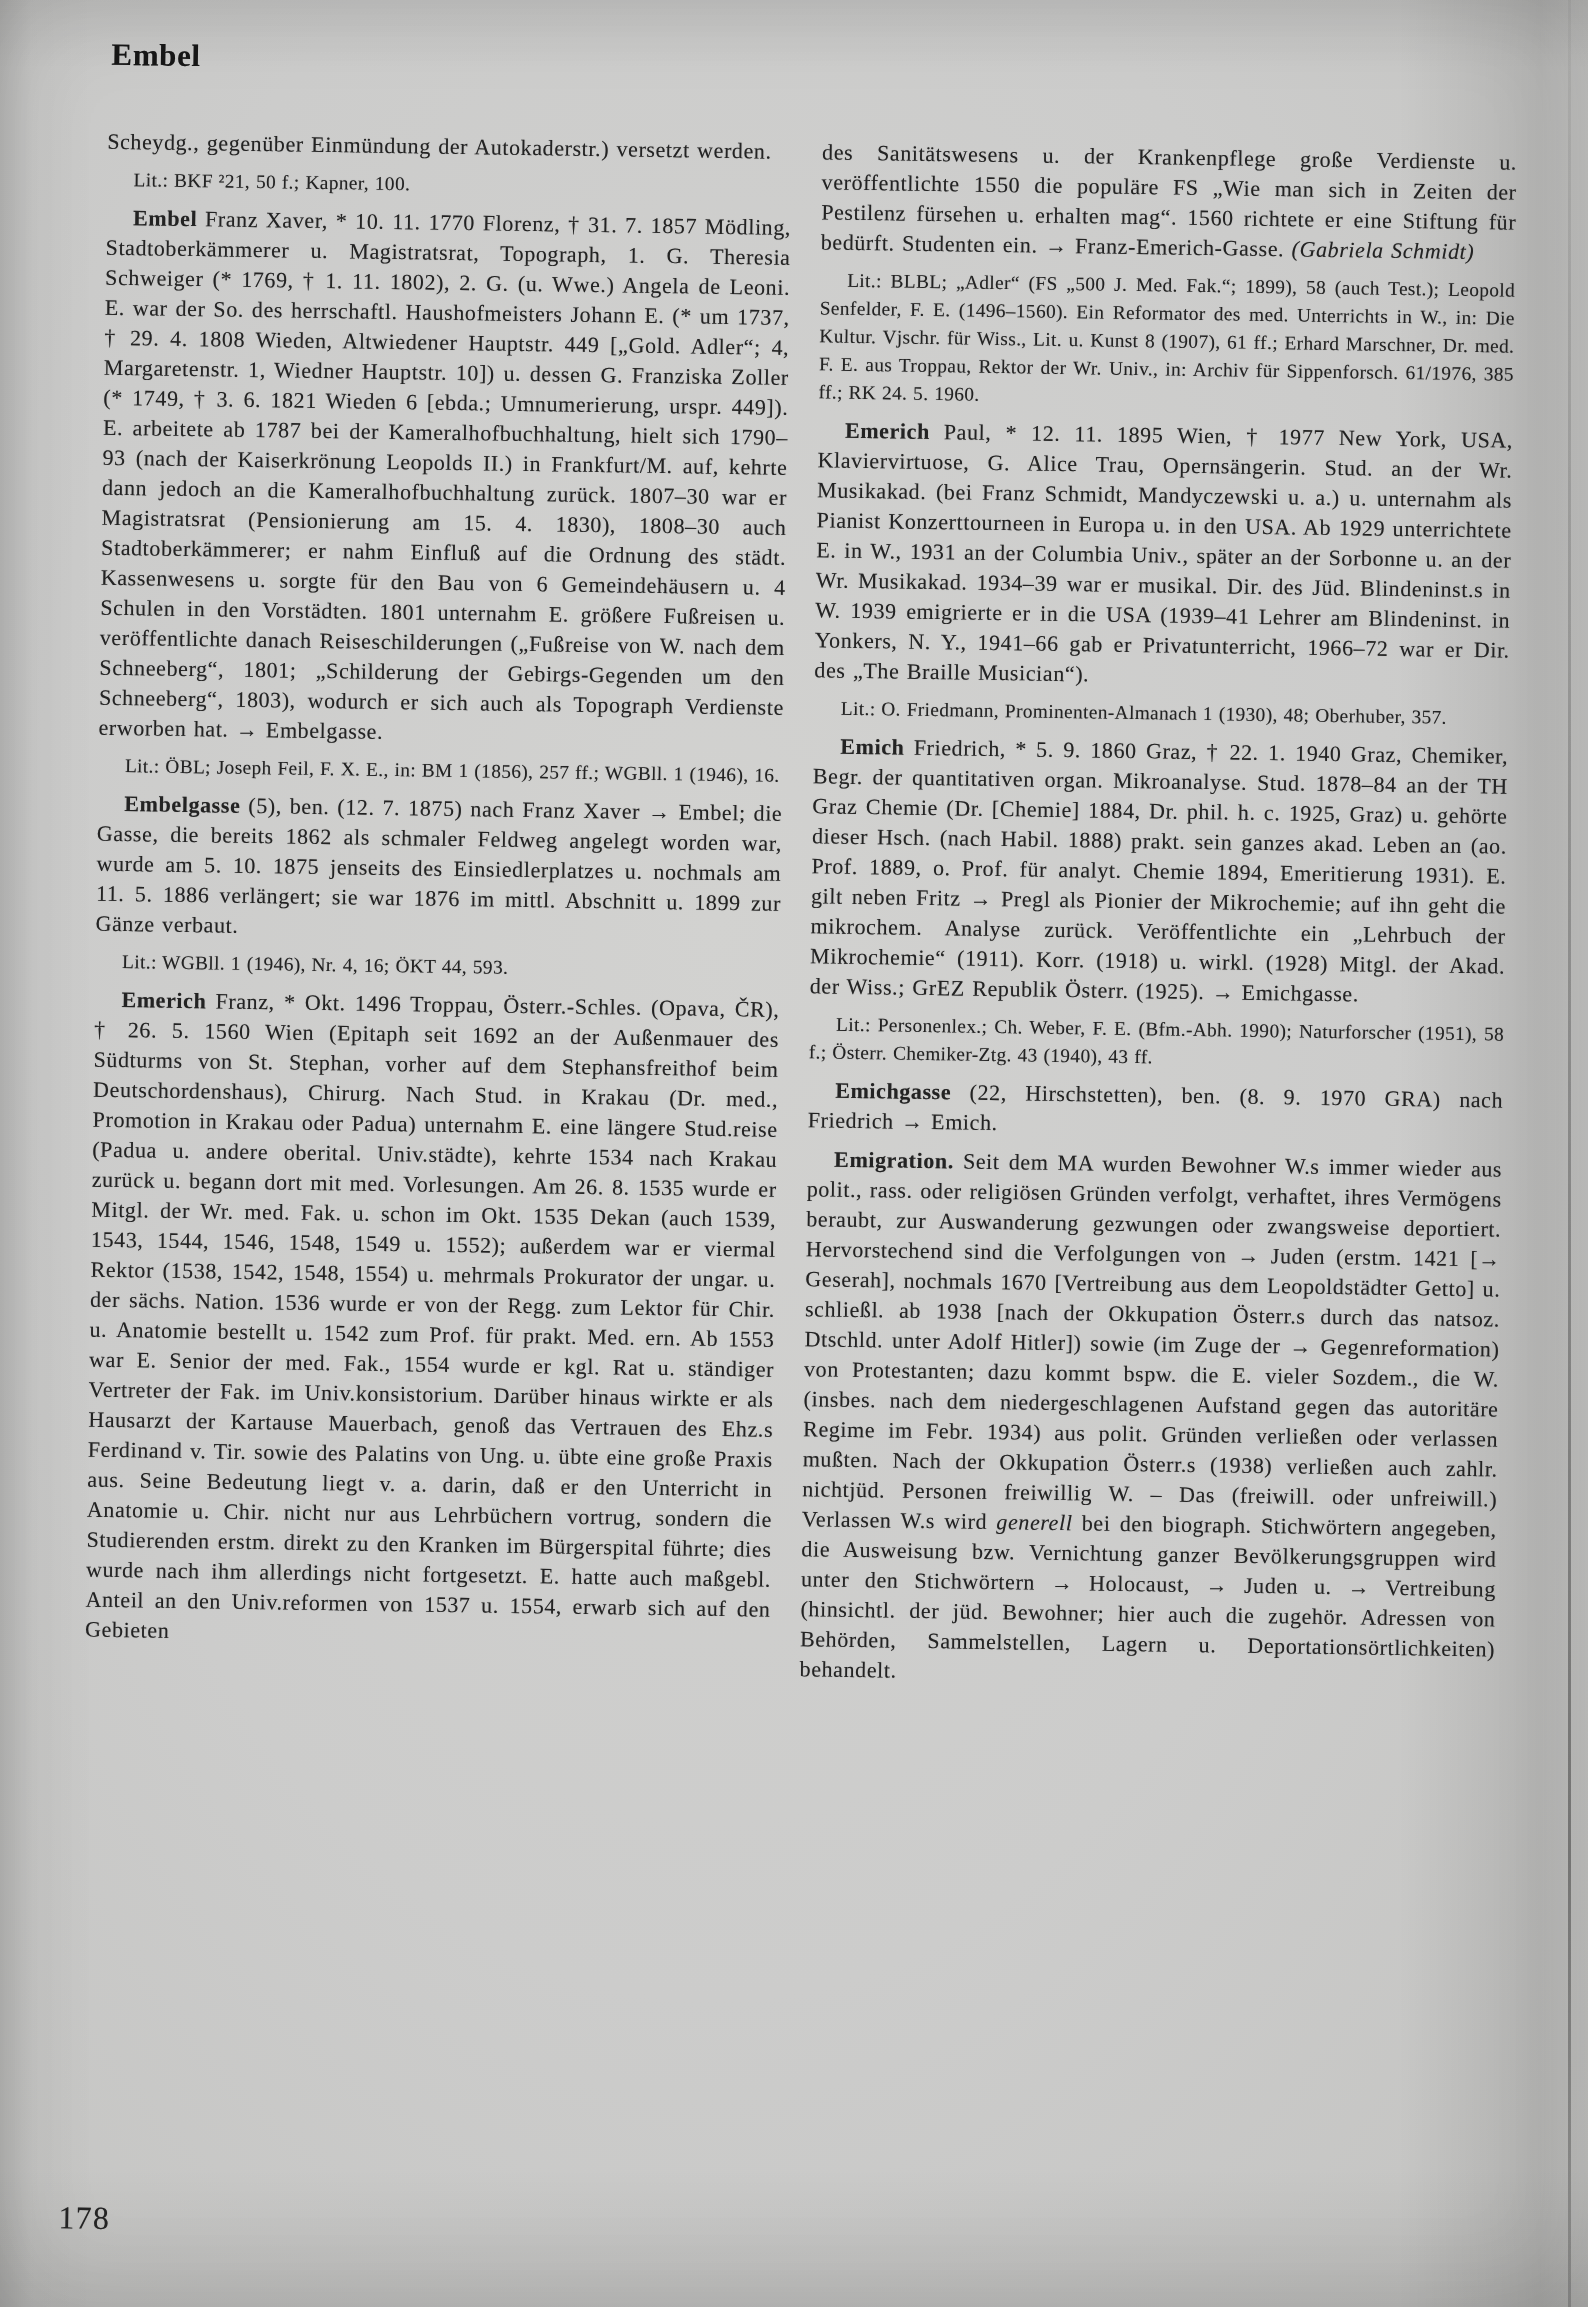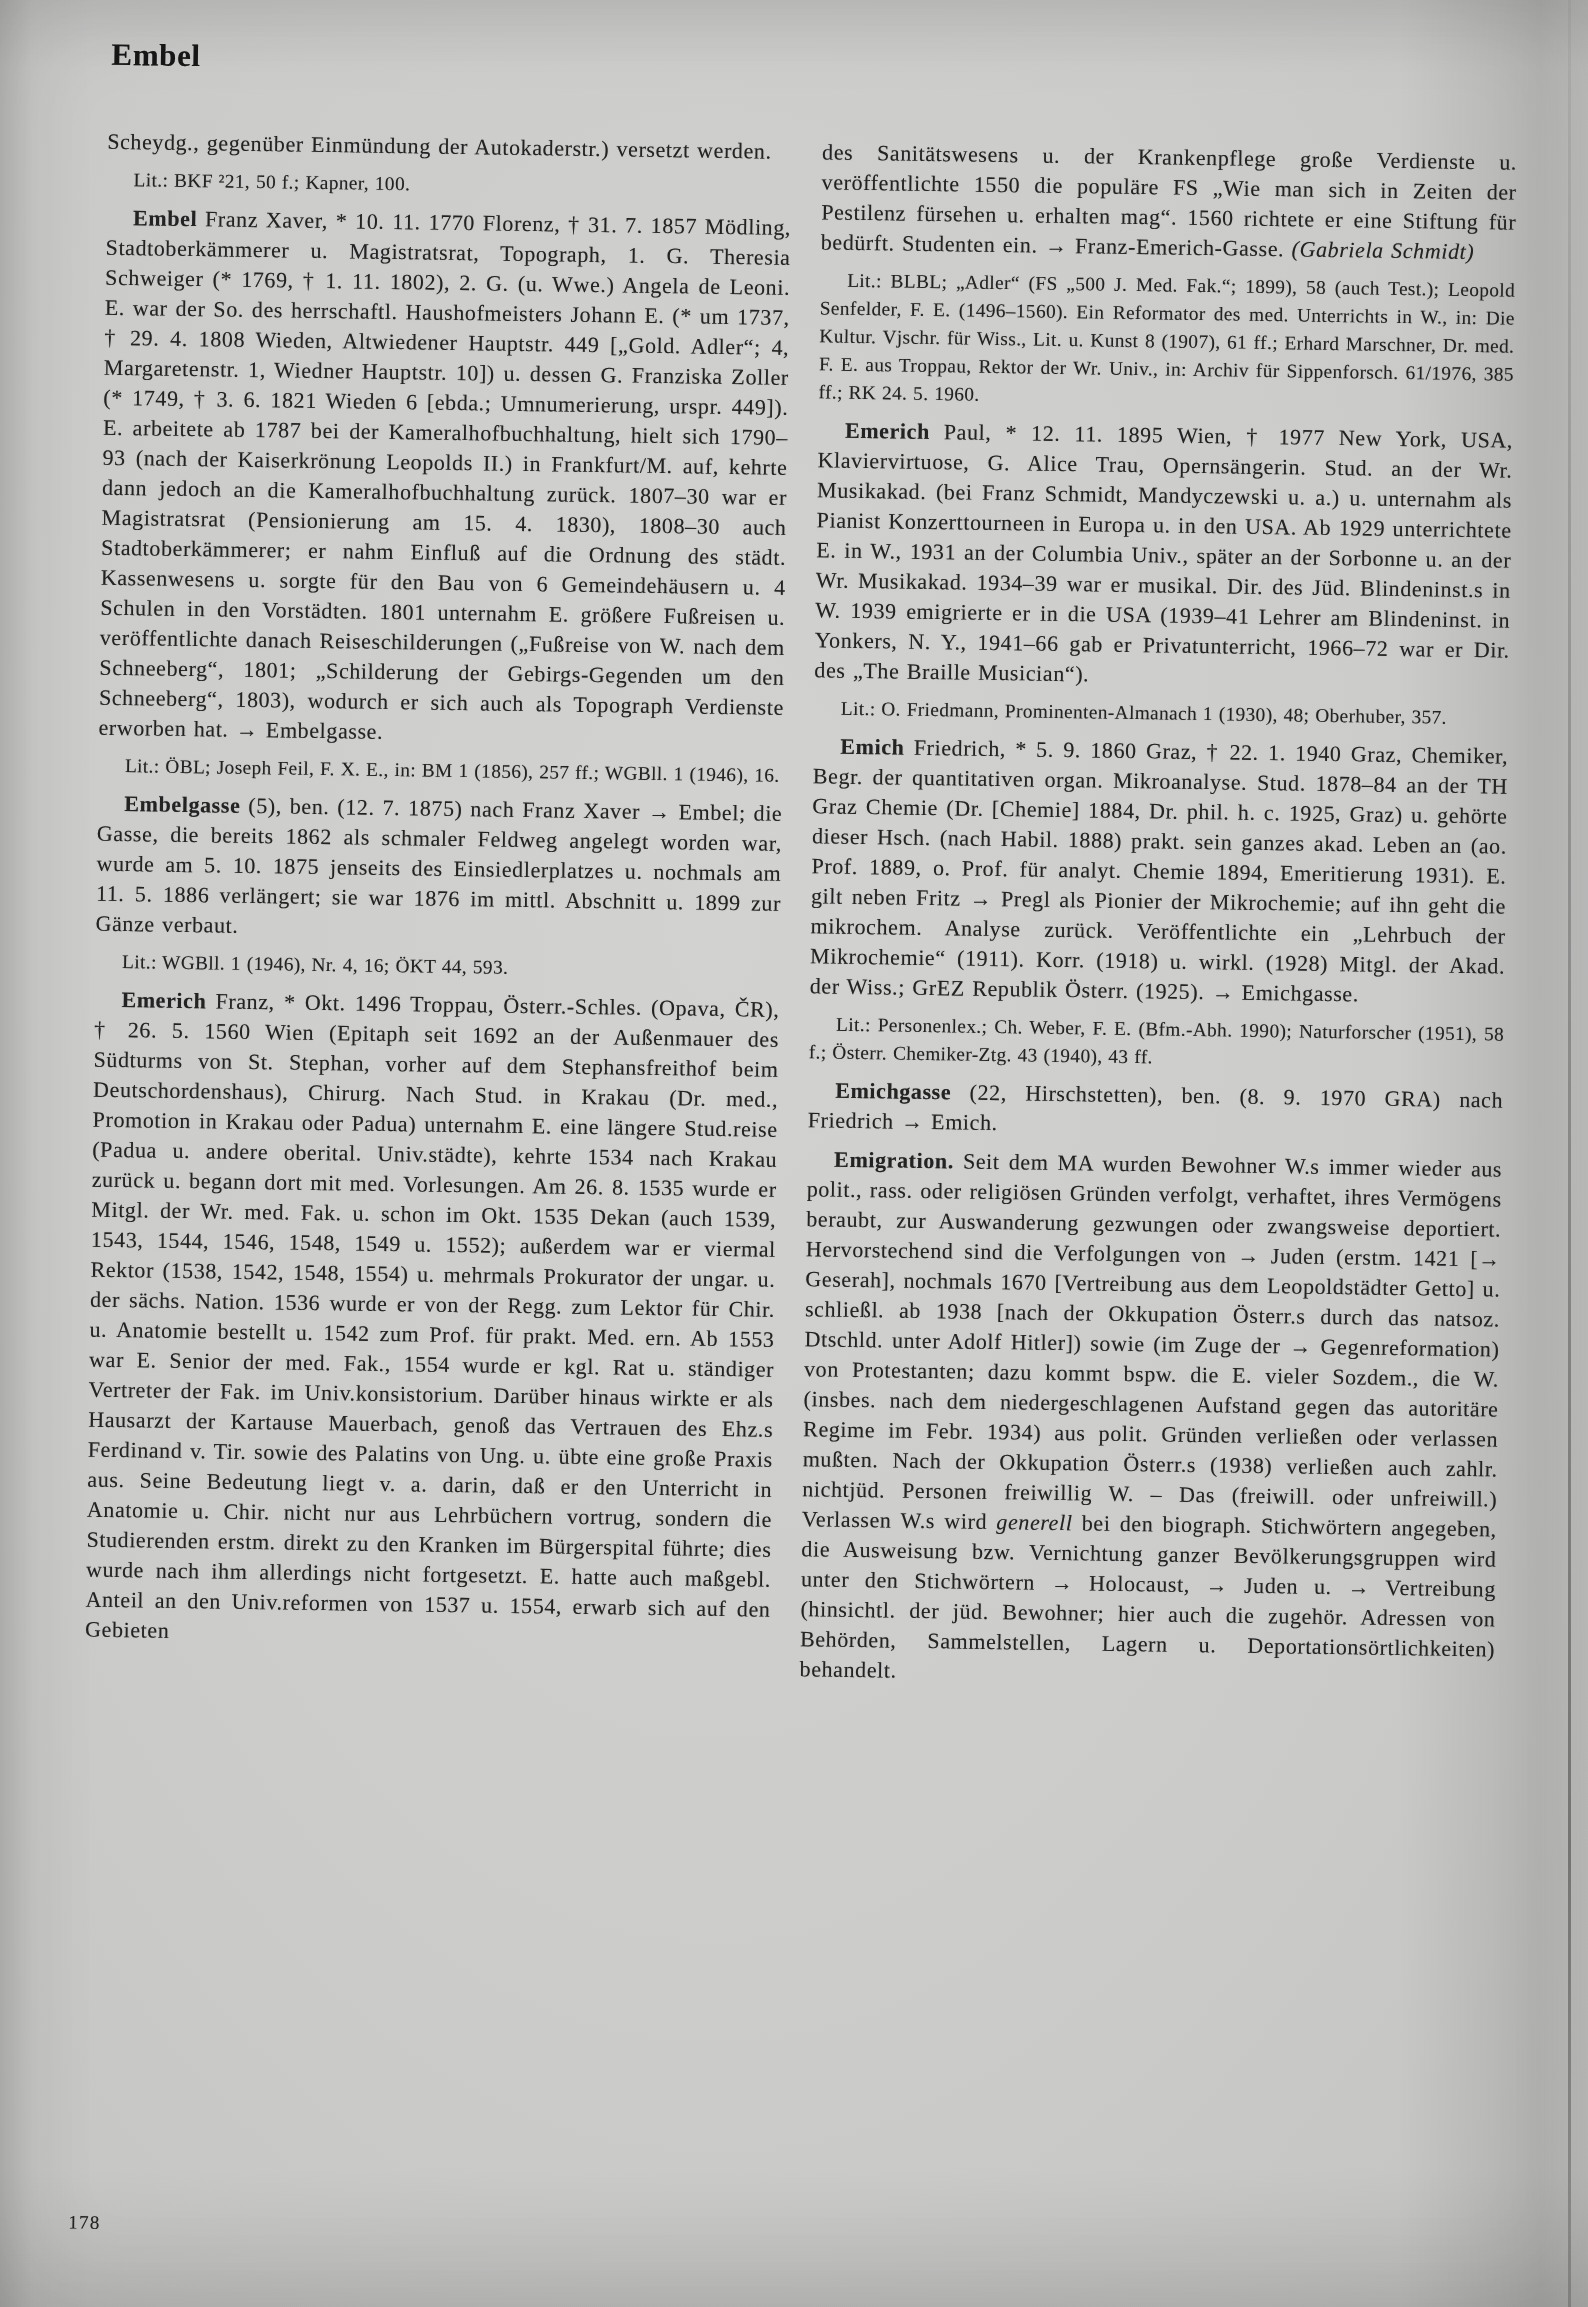--- a/index.html
+++ b/index.html
@@ -39,24 +39,23 @@
   .col-left{left:108px;width:685px;}
   .col-right{left:823px;width:695px;}
   .col p{margin:0;}
   .col p + p{margin-top:9px;}
   p.body{font-size:22px;line-height:30px;letter-spacing:0.6px;word-spacing:1.3px;}
   p.lit{font-size:19.3px;line-height:28px;letter-spacing:0.4px;word-spacing:0.6px;}
   .indent{text-indent:27px;}
   .bold{font-weight:bold;}
   .italic{font-style:italic;}
   .pageno{
-    position:absolute;left:100px;top:2200px;
-    font-size:19px;color:#242424;letter-spacing:1.3px;
+    position:absolute;left:90px;top:2200px;
+    font-size:32px;color:#242424;letter-spacing:1.3px;
     text-shadow:0 0 0.8px rgba(45,45,45,0.40);
-    margin-top:12px;
   }
 </style>
 </head>
 <body>
 
 <div class="page">
   <div class="content">
     <h1 class="header">Embel</h1>
     <div class="col col-left">
         <p class="body"><span>Scheydg., gegenüber Einmündung der Autokaderstr.) versetzt werden.</span></p>

